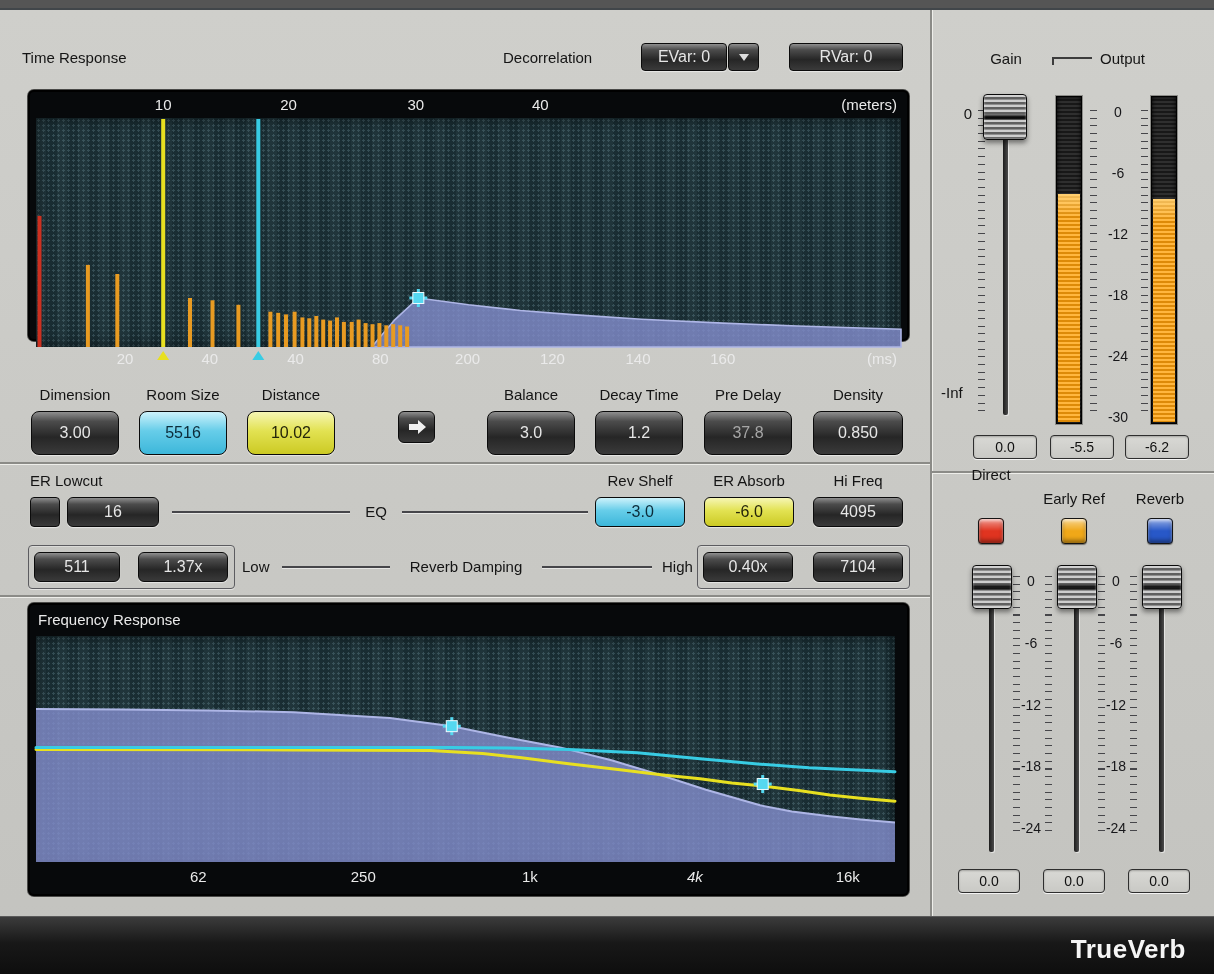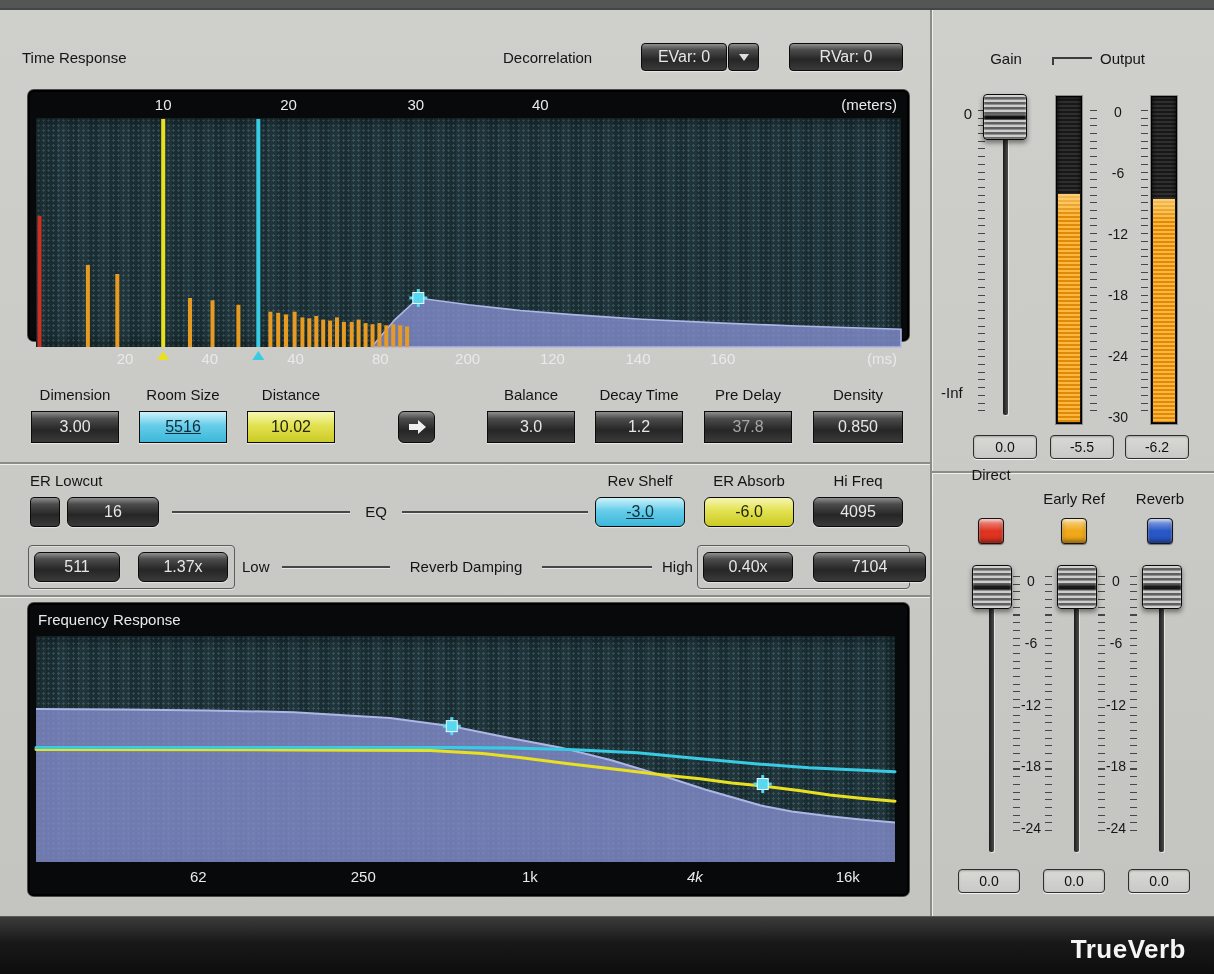--- a/index.html
+++ b/index.html
@@ -7,22 +7,22 @@
   body{font-family:"Liberation Sans",sans-serif;}
   #root{position:relative;width:1214px;height:974px;background:linear-gradient(180deg,#cfcfcb,#c3c3bf);border-top:2px solid #41464a;overflow:hidden;margin-top:8px;}
   .label{position:absolute;font-size:15px;color:#141414;white-space:nowrap;}
   .ctr{transform:translateX(-50%);}
   .rt{text-align:right;}
   
   .dk{position:absolute;display:flex;align-items:center;justify-content:center;
       background:linear-gradient(180deg,#8f8f8f 0%,#4c4c4c 22%,#262626 60%,#3a3a3a 100%);
       border:1px solid #0b0b0b;border-radius:4px;color:#e6e6e6;font-size:16px;
       box-shadow:0 1px 1px rgba(255,255,255,.55);white-space:nowrap;}
-  .pbox{border-radius:0;height:32px;}
-  .cyanbox{background:linear-gradient(180deg,#cdf2fb 0%,#66cde9 45%,#3db7da 100%);color:#0c2c3a;text-decoration:underline;}
+  .pbox{border-radius:8px;height:44px;}
+  .cyanbox{background:linear-gradient(180deg,#cdf2fb 0%,#66cde9 45%,#3db7da 100%);color:#0c2c3a;}
   .yellowbox{background:linear-gradient(180deg,#f6f6b4 0%,#e2e252 45%,#ccca24 100%);color:#25250a;}
   .dimtext{color:#a6a6a6;}
   
   .lbox{position:absolute;display:flex;align-items:center;justify-content:center;
       background:linear-gradient(180deg,#d9d9d5,#c9c9c5);border:1px solid #2e2e2e;border-radius:4px;
       color:#101010;font-size:14px;box-shadow:inset 0 1px 2px rgba(0,0,0,.25),0 1px 0 rgba(255,255,255,.8);}
   
   .graph-panel{position:absolute;background:#07090b;border-radius:6px;
       box-shadow:0 0 0 1px #4a4a48,0 1px 1px rgba(255,255,255,.55),inset 0 0 0 2px #000;}
   .plot{position:absolute;background:#1b3036;
@@ -201,21 +201,21 @@
     </div>
   <span class="label" style="left:242px;top:548px">Low</span>
   <div class="eqline" style="left:282px;top:556px;width:108px"></div>
   <span class="label ctr" style="left:466px;top:548px">Reverb Damping</span>
   <div class="eqline" style="left:542px;top:556px;width:110px"></div>
   <span class="label" style="left:662px;top:548px">High</span>
   <div class="bracket" style="left:697px;top:535px;width:213px;height:44px"></div>
   <div class="dk" style="left:703px;top:542px;width:90px;height:30px;border-radius:6px">
       <span>0.40x</span>
     </div>
-  <div class="dk" style="left:813px;top:542px;width:113px;height:30px;border-radius:6px">
+  <div class="dk" style="left:813px;top:542px;width:90px;height:30px;border-radius:6px">
       <span>7104</span>
     </div>
 
   <div class="hdiv" style="left:0;top:585px;width:930px"></div>
 
   <div class="graph-panel" id="freq-panel" style="left:28px;top:593px;width:881px;height:293px">
     <span class="axlab" style="left:10px;top:8px">Frequency Response</span>
     <div class="plot" style="left:8px;top:33px;width:859px;height:226px"></div>
     <svg class="overlay" id="freq-svg" width="881" height="293">
         <polygon points="8.0,106.0 93.9,106.5 179.8,107.4 265.7,109.2 361.9,115.0 423.8,123.2 480.5,134.7 532.0,144.4 583.5,157.3 631.6,171.8 678.0,186.7 732.1,202.3 763.9,208.6 801.7,213.3 832.6,216.5 867.0,219.4 867,259 8,259" fill="rgba(132,142,206,0.8)"></polygon>

